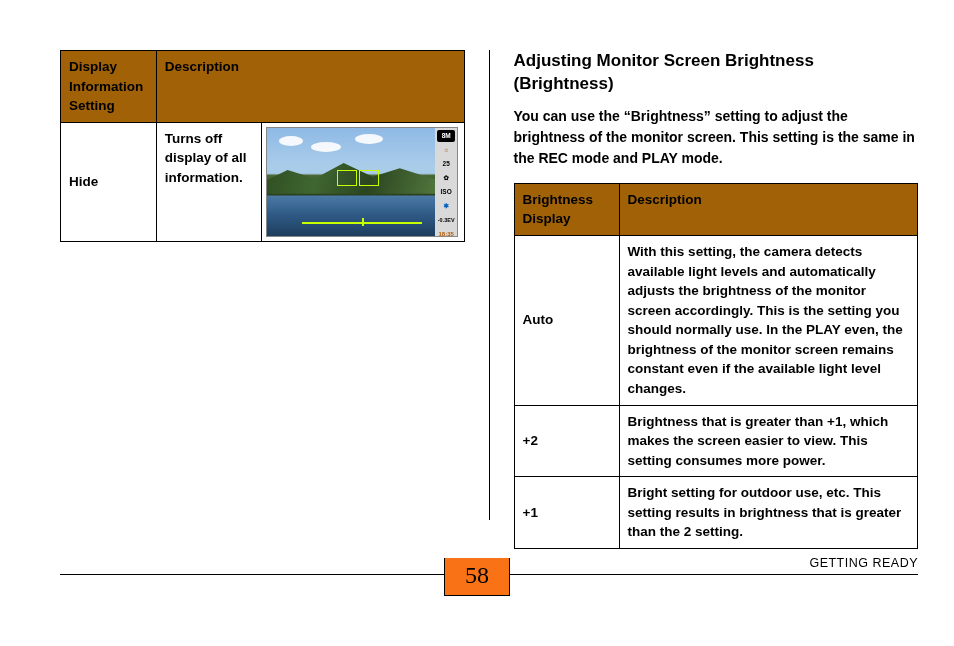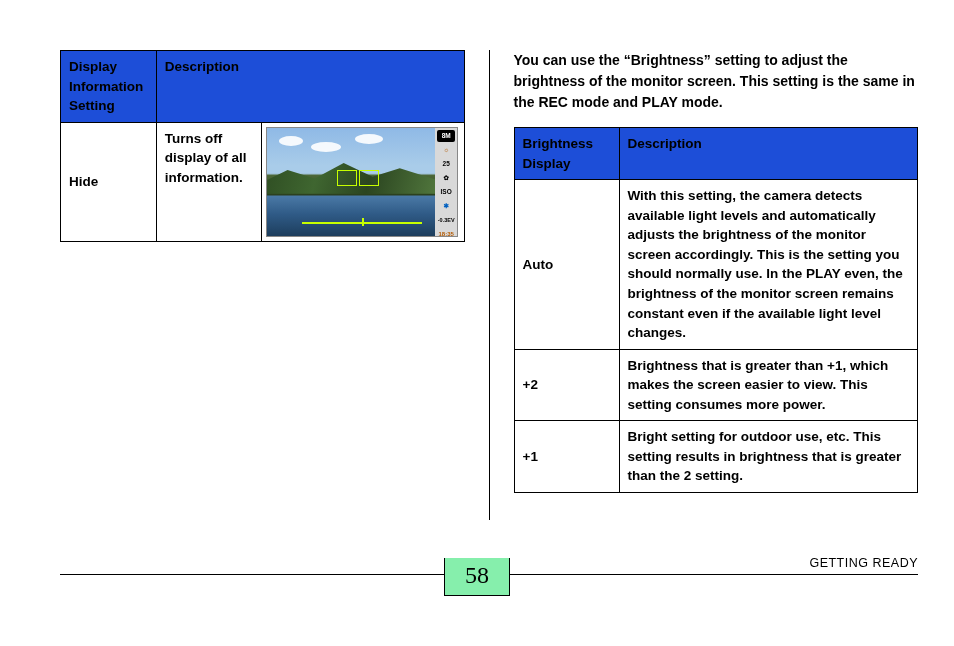--- a/index.html
+++ b/index.html
@@ -55,21 +55,21 @@
   table.b-table th, table.b-table td {
     border: 1px solid #000;
     padding: 6px 8px;
     text-align: left;
     vertical-align: top;
     font-size: 13.5px;
     line-height: 1.45;
     font-weight: bold;
   }
   table.b-table th {
-    background: #1d4ed8;
+    background: #a16207;
     font-weight: bold;
   }
   .left-table .col1 { width: 88px; vertical-align: middle;}
   .left-table .desc-col { width: 110px; }
   .left-table .img-col { width: 196px; padding: 4px; vertical-align: middle;}
   .right-table .rt-col1 { width: 88px; vertical-align: middle;}
   
   .footer {
     position: absolute;
     left: 0; right: 0; bottom: 18px;
@@ -81,21 +81,21 @@
     left: 60px;
     right: 36px;
     height: 0;
     border-top: 1px solid #000;
   }
   .page-number-box {
     position: absolute;
     left: 50%;
     transform: translateX(-50%);
     top: -6px;
-    background: #86efac;
+    background: #f97316;
     border-left: 1px solid #000;
     border-right: 1px solid #000;
     border-bottom: 1px solid #000;
     padding: 4px 20px 6px 20px;
     font-size: 24px;
     font-family: "Times New Roman", serif;
   }
   .footer-section {
     position: absolute;
     right: 36px;
@@ -233,20 +233,21 @@
                   <div class="sb-item" style="color:#b35900;font-size:6px">18:35</div>
                 </div>
               </div>
             </td>
           </tr>
         </tbody>
       </table>
     </div>
 
     <div class="col col-right">
+      <h2 class="section-heading">Adjusting Monitor Screen Brightness (Brightness)</h2>
       <p class="body-text">You can use the “Brightness” setting to adjust the brightness of the monitor screen. This setting is the same in the REC mode and PLAY mode.</p>
 
       <table class="b-table right-table">
         <thead>
           <tr>
             <th class="rt-col1">Brightness Display</th>
             <th>Description</th>
           </tr>
         </thead>
         <tbody>

